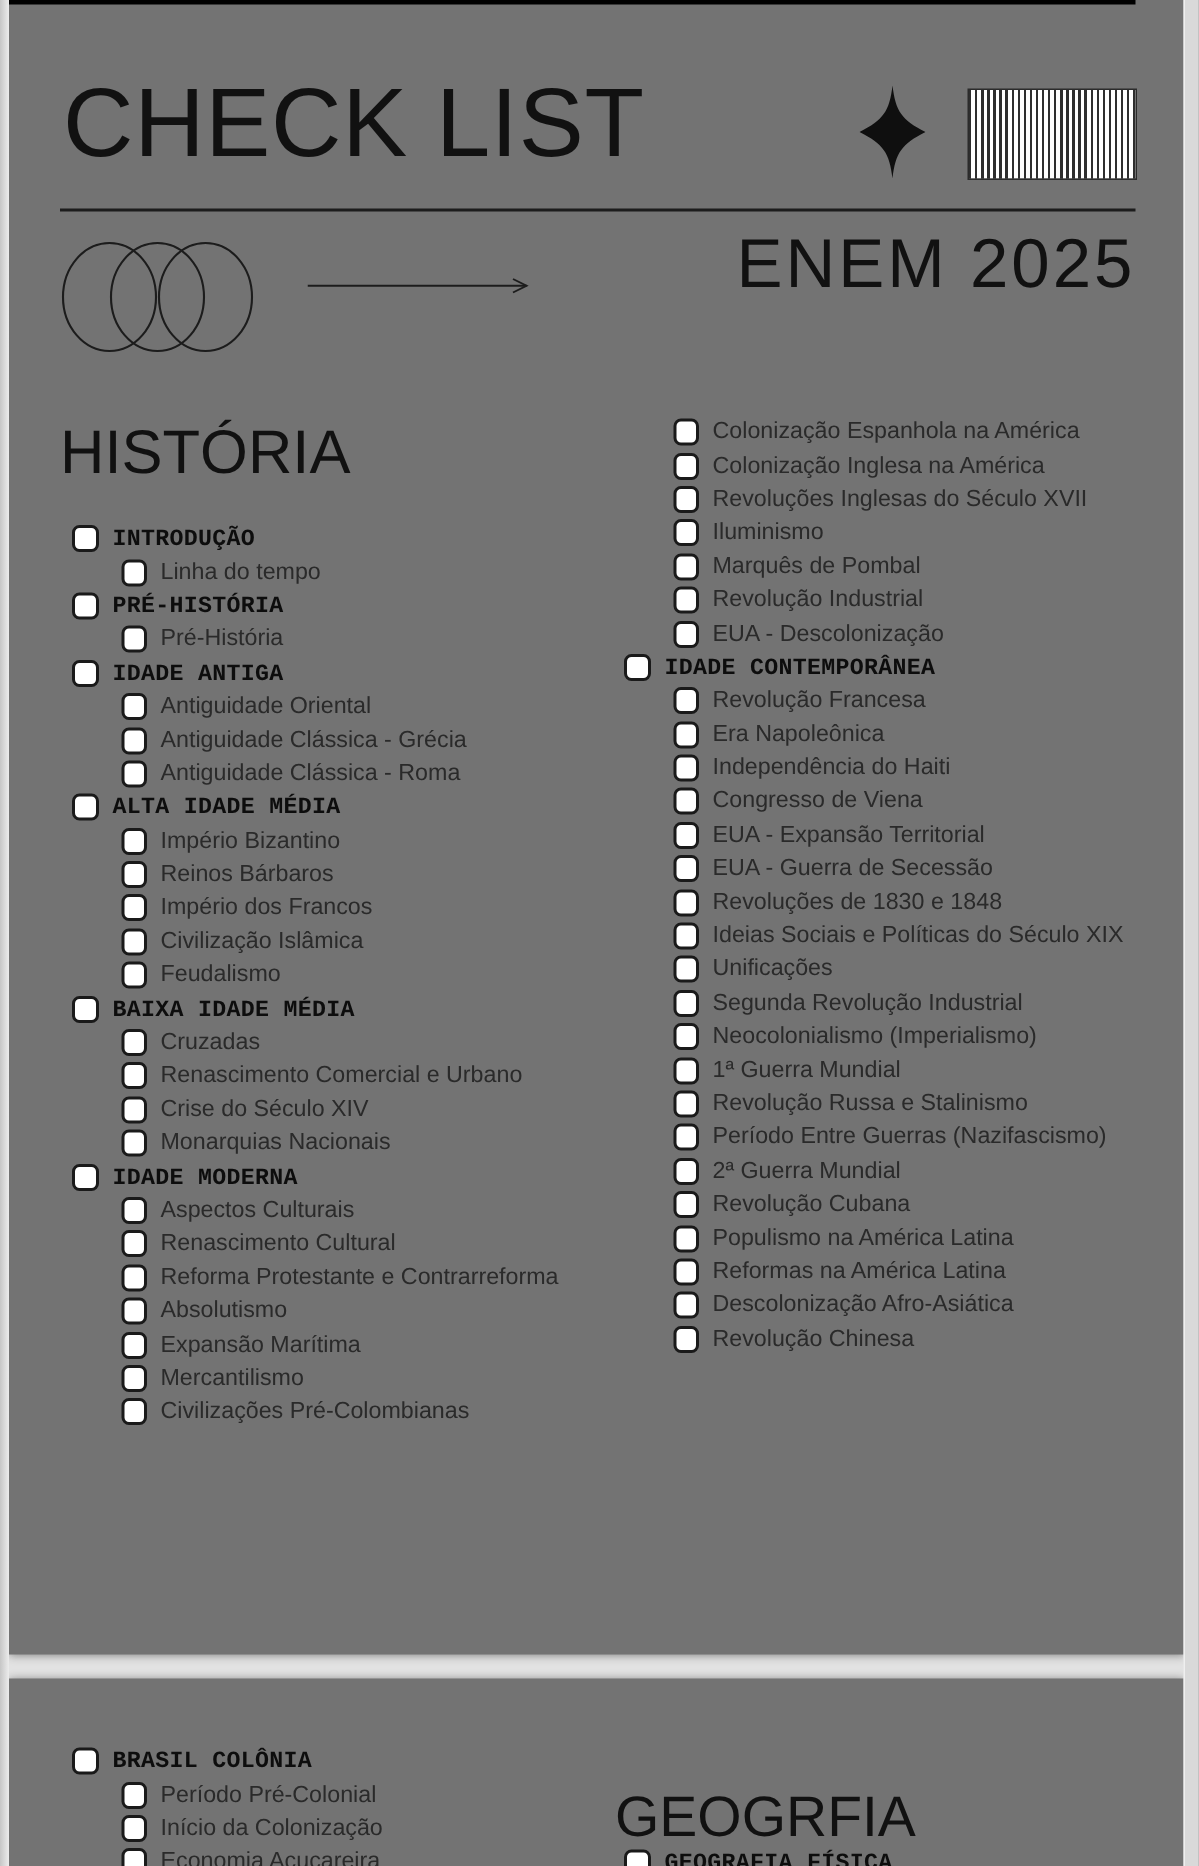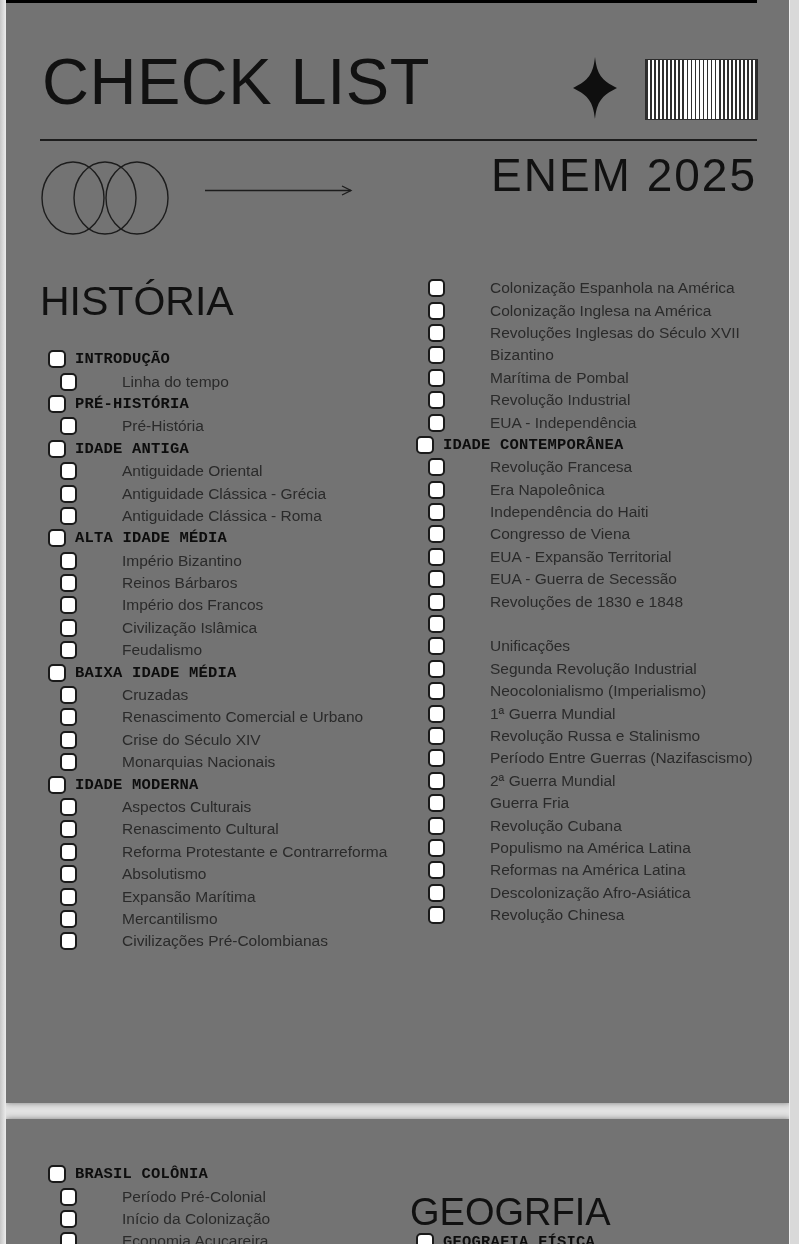--- a/index.html
+++ b/index.html
@@ -36,21 +36,21 @@
   .arrow{position:absolute;left:199px;top:184px;}
 
   
   .section-title{position:absolute;font-weight:400;color:#111;line-height:1;white-space:nowrap;}
   .h-historia{left:34px;top:281px;font-size:41px;}
   .h-geografia{left:404px;top:50px;font-size:38px;margin-top:24px;}
 
   
   .col{position:absolute;}
   .check-row{display:flex;align-items:center;height:22.4px;white-space:nowrap;}
-  .check-row.lvl2{margin-left:12px;gap:36px;}
+  .check-row.lvl2{margin-left:33px;}
   .checkbox{flex:0 0 auto;width:13px;height:14px;border:2.3px solid #1a1a1a;border-radius:5px;
     margin-right:9px;background:#fff;}
   .lvl1 .checkbox{width:14px;height:14px;border-radius:5px;}
   .check-label{font-size:15.5px;color:#2a2a2a;}
   .lvl1 .check-label{font-weight:700;color:#0d0d0d;letter-spacing:0.2px;font-family:Liberation Mono, monospace;}
 </style>
 </head>
 <body>
 
 <div class="viewport">
@@ -200,33 +200,33 @@
         <div class="check-row lvl2">
           <span class="checkbox" role="checkbox" aria-checked="false"></span>
           <span class="check-label">Colonização Inglesa na América</span>
         </div>
         <div class="check-row lvl2">
           <span class="checkbox" role="checkbox" aria-checked="false"></span>
           <span class="check-label">Revoluções Inglesas do Século XVII</span>
         </div>
         <div class="check-row lvl2">
           <span class="checkbox" role="checkbox" aria-checked="false"></span>
-          <span class="check-label">Bizantino</span>
-        </div>
-        <div class="check-row lvl2">
-          <span class="checkbox" role="checkbox" aria-checked="false"></span>
-          <span class="check-label">Marítima de Pombal</span>
+          <span class="check-label">Iluminismo</span>
+        </div>
+        <div class="check-row lvl2">
+          <span class="checkbox" role="checkbox" aria-checked="false"></span>
+          <span class="check-label">Marquês de Pombal</span>
         </div>
         <div class="check-row lvl2">
           <span class="checkbox" role="checkbox" aria-checked="false"></span>
           <span class="check-label">Revolução Industrial</span>
         </div>
         <div class="check-row lvl2">
           <span class="checkbox" role="checkbox" aria-checked="false"></span>
-          <span class="check-label">EUA - Independência</span>
+          <span class="check-label">EUA - Descolonização</span>
         </div>
         <div class="check-row lvl1">
           <span class="checkbox" role="checkbox" aria-checked="false"></span>
           <span class="check-label">IDADE CONTEMPORÂNEA</span>
         </div>
         <div class="check-row lvl2">
           <span class="checkbox" role="checkbox" aria-checked="false"></span>
           <span class="check-label">Revolução Francesa</span>
         </div>
         <div class="check-row lvl2">
@@ -248,20 +248,21 @@
         <div class="check-row lvl2">
           <span class="checkbox" role="checkbox" aria-checked="false"></span>
           <span class="check-label">EUA - Guerra de Secessão</span>
         </div>
         <div class="check-row lvl2">
           <span class="checkbox" role="checkbox" aria-checked="false"></span>
           <span class="check-label">Revoluções de 1830 e 1848</span>
         </div>
         <div class="check-row lvl2">
           <span class="checkbox" role="checkbox" aria-checked="false"></span>
+          <span class="check-label">Ideias Sociais e Políticas do Século XIX</span>
         </div>
         <div class="check-row lvl2">
           <span class="checkbox" role="checkbox" aria-checked="false"></span>
           <span class="check-label">Unificações</span>
         </div>
         <div class="check-row lvl2">
           <span class="checkbox" role="checkbox" aria-checked="false"></span>
           <span class="check-label">Segunda Revolução Industrial</span>
         </div>
         <div class="check-row lvl2">
@@ -276,24 +277,20 @@
           <span class="checkbox" role="checkbox" aria-checked="false"></span>
           <span class="check-label">Revolução Russa e Stalinismo</span>
         </div>
         <div class="check-row lvl2">
           <span class="checkbox" role="checkbox" aria-checked="false"></span>
           <span class="check-label">Período Entre Guerras (Nazifascismo)</span>
         </div>
         <div class="check-row lvl2">
           <span class="checkbox" role="checkbox" aria-checked="false"></span>
           <span class="check-label">2ª Guerra Mundial</span>
-        </div>
-        <div class="check-row lvl2">
-          <span class="checkbox" role="checkbox" aria-checked="false"></span>
-          <span class="check-label">Guerra Fria</span>
         </div>
         <div class="check-row lvl2">
           <span class="checkbox" role="checkbox" aria-checked="false"></span>
           <span class="check-label">Revolução Cubana</span>
         </div>
         <div class="check-row lvl2">
           <span class="checkbox" role="checkbox" aria-checked="false"></span>
           <span class="check-label">Populismo na América Latina</span>
         </div>
         <div class="check-row lvl2">

